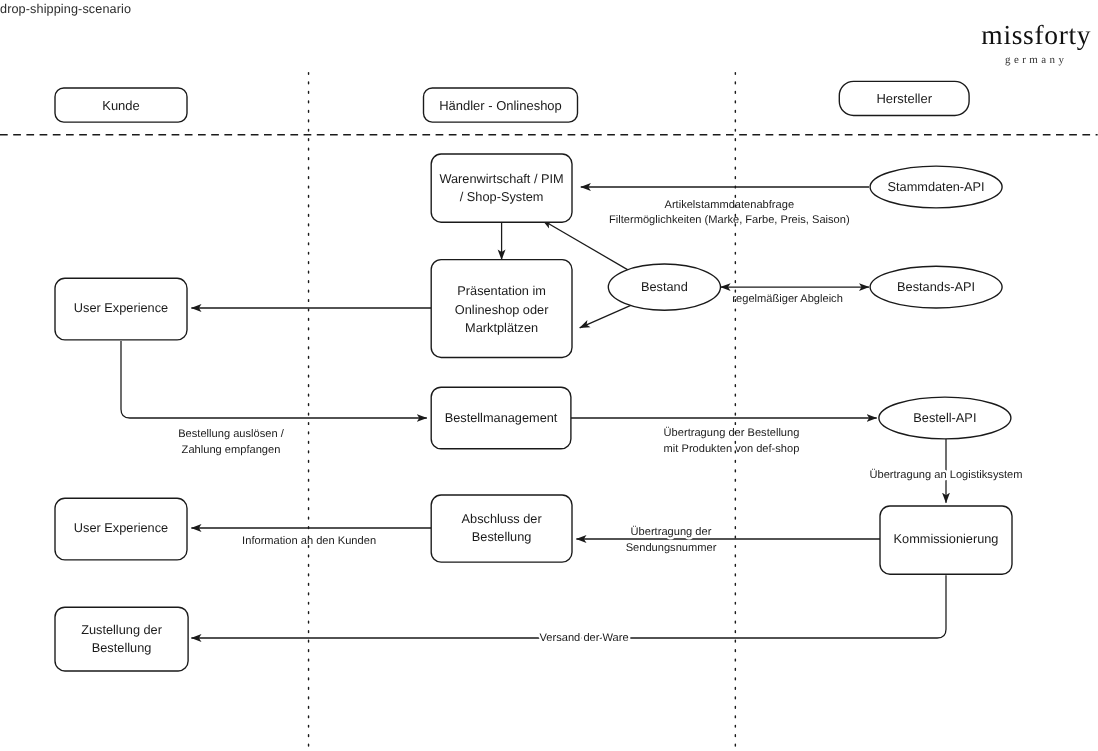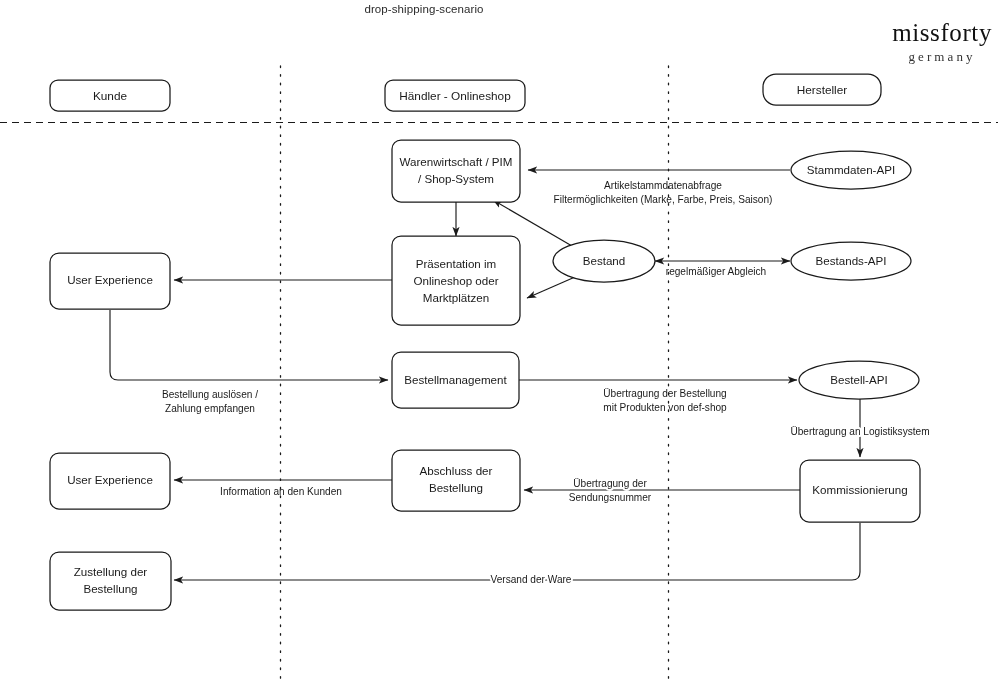--- a/index.html
+++ b/index.html
@@ -6,30 +6,30 @@
   body{
     width:998px;height:683px;overflow:hidden;
     font-family:"Liberation Sans", sans-serif;
     color:#1a1a1a;
   }
   #stage{position:relative;width:998px;height:683px;}
   svg{position:absolute;top:0;left:0;width:998px;height:683px;display:block;}
 
   .diagram-title{
     position:absolute;top:3px;left:0;width:848px;
-    text-align:center;font-size:11.5px;color:#2b2b2b;
+    font-size:11.5px;color:#2b2b2b;
     letter-spacing:.1px;
   }
   .brand{
     position:absolute;top:0px;right:6px;text-align:center;
     font-family:"Liberation Serif", serif;
   }
   .brand-name{font-size:25px;letter-spacing:.6px;color:#111;line-height:1.05;margin-top:20px;}
   .brand-sub{
-    font-size:13px;letter-spacing:3.1px;color:#333;
+    font-size:10px;letter-spacing:3.1px;color:#333;
     margin-top:3px;font-family:"Liberation Serif", serif;
   }
 
   .node-text{
     font-family:"Liberation Sans", sans-serif;
     font-size:11.6px;fill:#1a1a1a;text-anchor:middle;
     dominant-baseline:middle;
   }
   .lane-text{
     font-family:"Liberation Sans", sans-serif;

